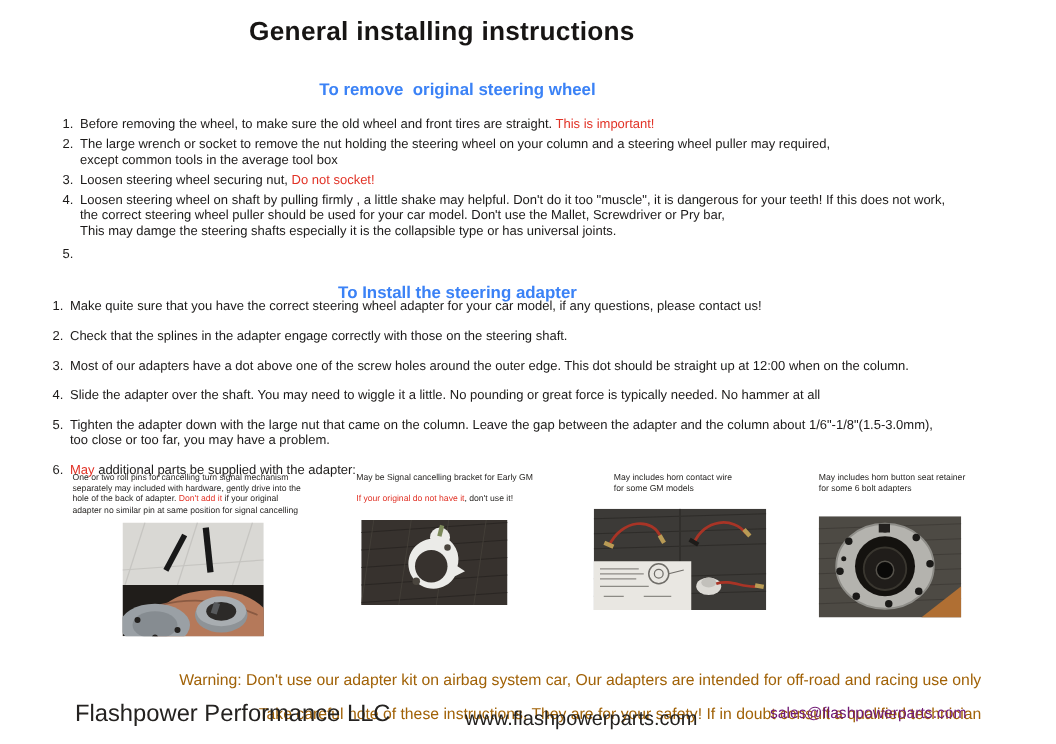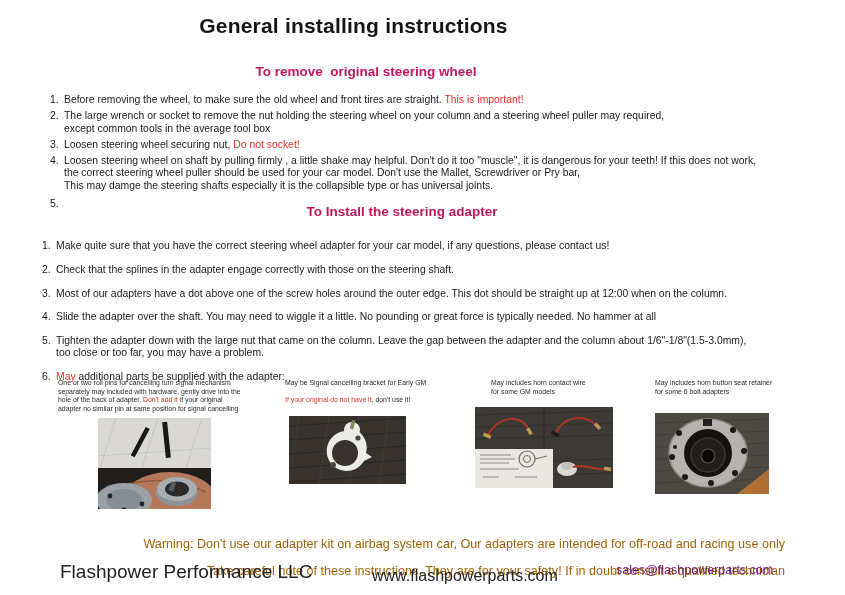--- a/index.html
+++ b/index.html
@@ -8,24 +8,24 @@
     font-family:"Liberation Sans","DejaVu Sans",sans-serif;color:#1c1a19;
     -webkit-font-smoothing:antialiased;
   }
   .abs{position:absolute;}
   .doc-title{
     top:14px;left:0;width:707px;text-align:center;
     font-size:21px;font-weight:bold;letter-spacing:.2px;color:#171514;
   }
   .sub-heading{
     left:0;width:732px;text-align:center;font-size:13.5px;font-weight:bold;
-    color:#be185d;white-space:pre-wrap;
+    color:#3b82f6;white-space:pre-wrap;
   }
   .sub1{top:64px;}
-  .sub2{top:204px;padding-left:36px;}
+  .sub2{top:226px;}
   .ilist{font-size:10.4px;line-height:12.3px;color:#1c1a19;}
   .list1{top:94px;left:50px;right:6px;}
   .list1 .li{margin-bottom:4px;}
   .list1 .li:nth-child(4){margin-top:2px;}
   .list1 .li:nth-child(5){margin-top:6px;}
   .list2{top:240px;left:42px;right:6px;}
   .list2 .li{margin-bottom:11.5px;}
   .li{position:relative;padding-left:14px;white-space:pre-wrap;}
   .li .num{position:absolute;left:0;top:0;}
   .red{color:#e13226;}

